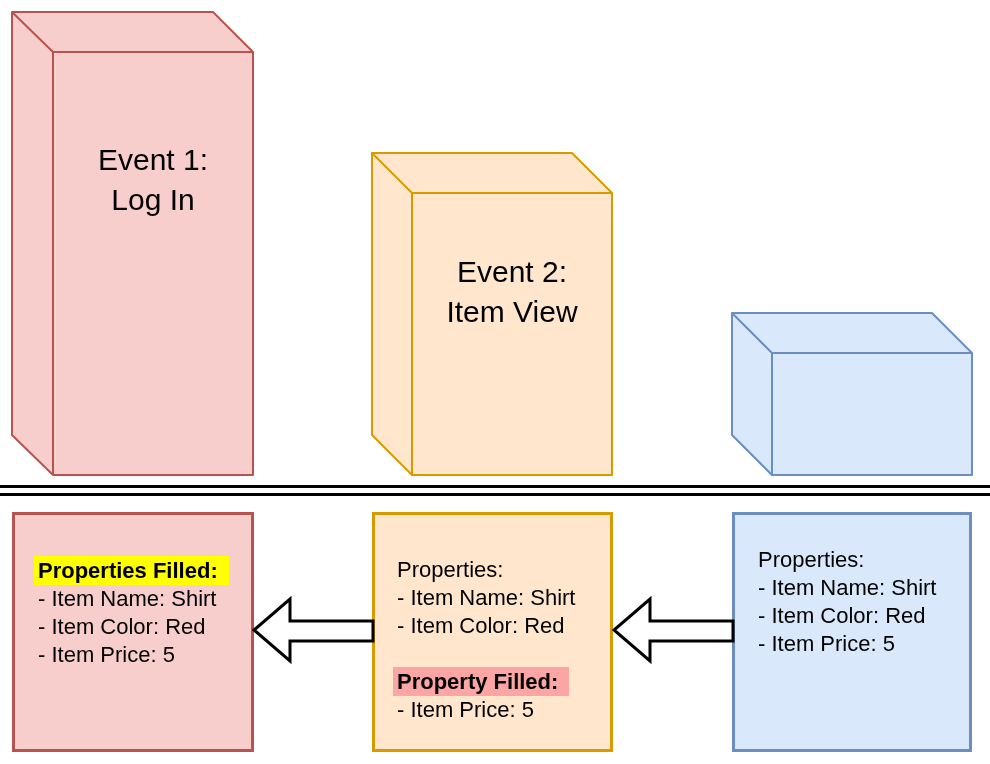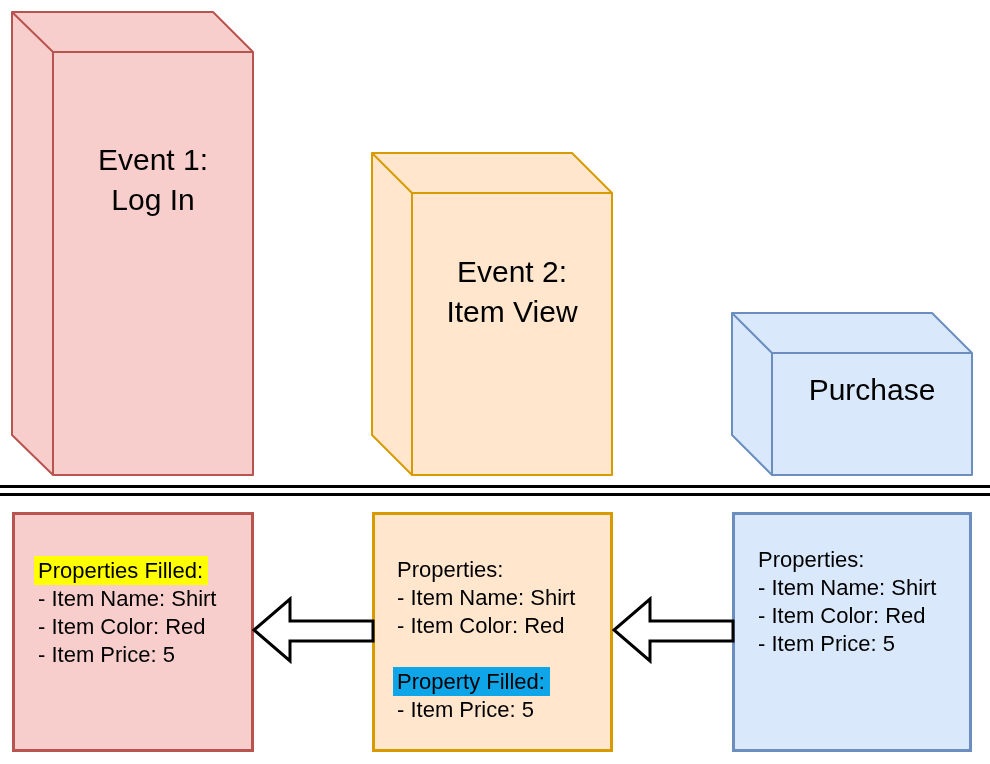--- a/index.html
+++ b/index.html
@@ -23,21 +23,21 @@
 
   .panel{
     position:absolute;top:512px;height:240px;box-sizing:border-box;
     border:3px solid #000;font-size:22px;line-height:28px;color:#000;
   }
   #panel-1{left:12px;width:242px;padding:42px 8px 0 23px;}
   #panel-2{left:372px;width:241px;padding:41px 8px 0 22px;}
   #panel-3{left:732px;width:240px;padding:31px 4px 0 23px;}
 
   .prop-line{min-height:28px;white-space:nowrap;}
-  .hl{padding:2px 5px 2px 4px;margin-left:-4px;}
+  .hl{padding:2px 11px 2px 4px;margin-left:-4px;font-weight:bold;}
 </style>
 </head>
 <body>
 
 <div class="canvas">
 
   <svg class="layer shapes-layer" width="990" height="764" viewBox="0 0 990 764">
     <g>
       <path d="M12,12 H213 L253,52 V475 H53 L12,435 Z" stroke-width="2" stroke-linejoin="round" fill="#F8CECC" stroke="#B85450"></path>
       <path d="M12,12 L53,52 M53,52 H253 M53,52 V475" fill="none" stroke-width="2" stroke="#B85450"></path>
@@ -61,21 +61,21 @@
       <div class="prop-line">- Item Name: Shirt</div>
       <div class="prop-line">- Item Color: Red</div>
       <div class="prop-line">- Item Price: 5</div>
     </div>
 
     <div class="panel" id="panel-2" style="background-color: rgb(255, 230, 204); border-color: rgb(215, 155, 0);">
       <div class="prop-line">Properties:</div>
       <div class="prop-line">- Item Name: Shirt</div>
       <div class="prop-line">- Item Color: Red</div>
       <div class="prop-line"></div>
-      <div class="prop-line"><span class="hl" style="background-color: #0ea5e9;">Property Filled:</span></div>
+      <div class="prop-line"><span class="hl" style="background-color: #fca5a5;">Property Filled:</span></div>
       <div class="prop-line">- Item Price: 5</div>
     </div>
 
     <div class="panel" id="panel-3" style="background-color: rgb(218, 232, 252); border-color: rgb(108, 142, 191);">
       <div class="prop-line">Properties:</div>
       <div class="prop-line">- Item Name: Shirt</div>
       <div class="prop-line">- Item Color: Red</div>
       <div class="prop-line">- Item Price: 5</div>
     </div>
   </div>
@@ -88,17 +88,16 @@
   <div class="layer labels-layer">
     <div class="cube-label" id="label-event-1">
       <div>Event 1:</div>
       <div>Log In</div>
     </div>
     <div class="cube-label" id="label-event-2">
       <div>Event 2:</div>
       <div>Item View</div>
     </div>
     <div class="cube-label" id="label-event-3">
-      <div>Purchase</div>
     </div>
   </div>
 
 </div>
 
 </body></html>

